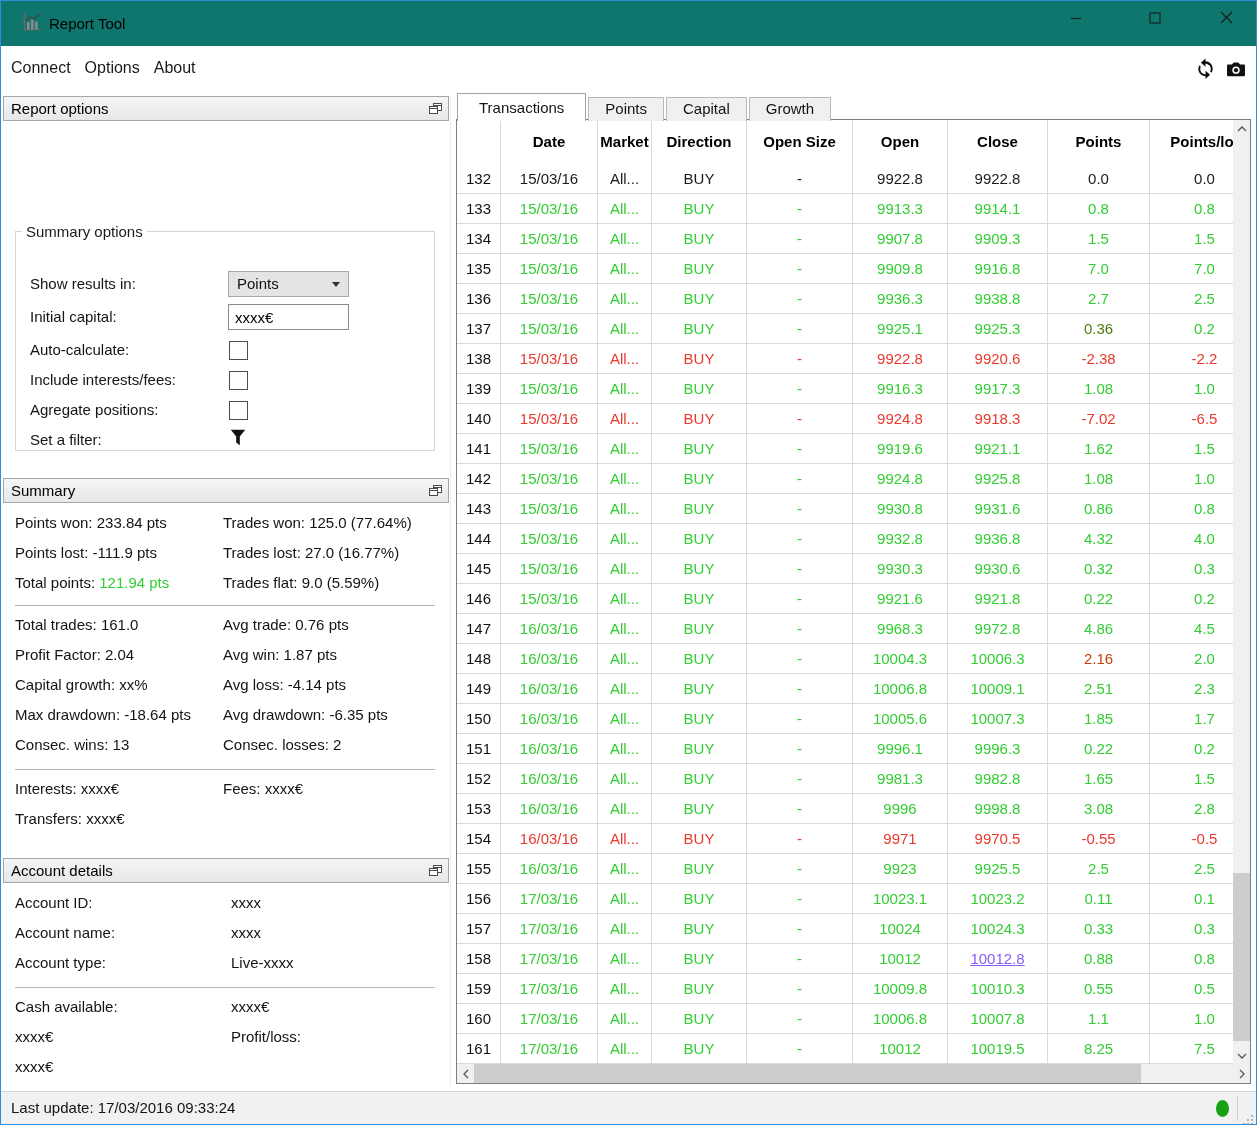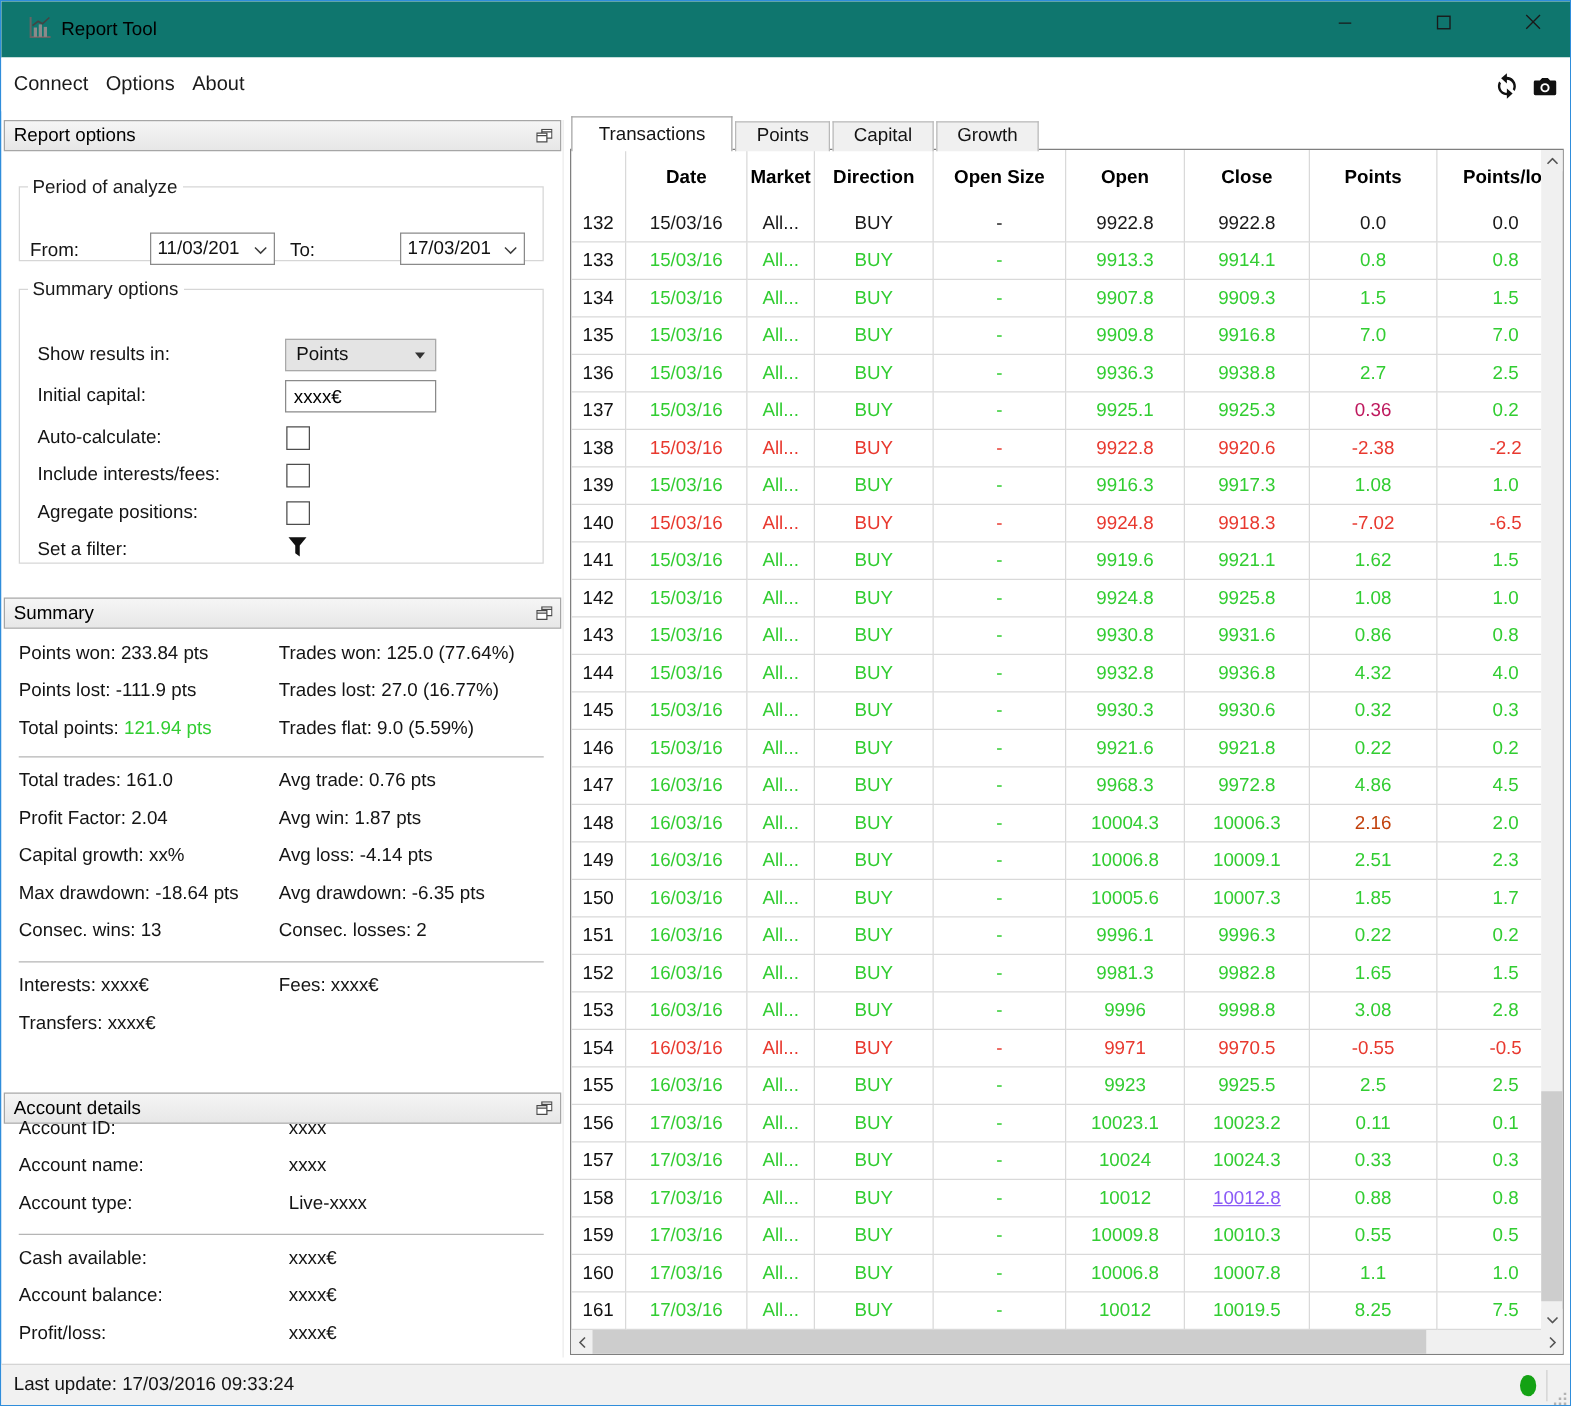--- a/index.html
+++ b/index.html
@@ -148,37 +148,20 @@
     <span class="float-btn">
       <svg width="13" height="12" viewBox="0 0 13 12">
         <rect x="4.5" y="0.5" width="8" height="7" fill="#fff" stroke="#4a4a4a"></rect>
         <path d="M4.5 2.5h8" stroke="#4a4a4a"></path>
         <rect x="0.5" y="3.5" width="8" height="7" fill="#fff" stroke="#4a4a4a"></rect>
         <path d="M0.5 5.5h8" stroke="#4a4a4a"></path>
       </svg>
     </span>
   </div>
 
-  <fieldset style="left:14px;top:140px;width:420px;height:68px;">
-    <legend>Period of analyze</legend>
-    <span class="lbl" style="left:8px;top:30px;">From:</span>
-    <div class="combo" style="left:104px;top:28px;">
-      <span>11/03/201</span>
-      <svg width="11" height="7" viewBox="0 0 11 7">
-          <path d="M1 1l4.5 4.5L10 1" stroke="#3c3c3c" stroke-width="1.2" fill="none"></path>
-        </svg>
-    </div>
-    <span class="lbl" style="left:216px;top:30px;">To:</span>
-    <div class="combo" style="left:304px;top:28px;">
-      <span>17/03/201</span>
-      <svg width="11" height="7" viewBox="0 0 11 7">
-          <path d="M1 1l4.5 4.5L10 1" stroke="#3c3c3c" stroke-width="1.2" fill="none"></path>
-        </svg>
-    </div>
-  </fieldset>
 
   <fieldset style="left:14px;top:222px;width:420px;height:228px;">
     <legend>Summary options</legend>
     <span class="lbl" style="left:14px;top:31px;">Show results in:</span>
     <div class="dd">
       <span>Points</span>
       <span class="tri"></span>
     </div>
     <span class="lbl" style="left:14px;top:64px;">Initial capital:</span>
     <input class="tb" value="xxxx€" style="">
@@ -230,21 +213,21 @@
         <div class="scell"><span>Consec. losses: 2</span></div>
       </div>
       <div class="sep s2"></div>
       <div class="sgrid">
         <div class="scell"><span>Interests: xxxx€</span></div>
         <div class="scell"><span>Fees: xxxx€</span></div>
         <div class="scell"><span>Transfers: xxxx€</span></div>
       </div>
     </div>
 
-  <div class="panel-hdr" style="top:857px;margin-top:16px;">
+  <div class="panel-hdr" style="top:857px;">
     <span>Account details</span>
     <span class="float-btn">
       <svg width="13" height="12" viewBox="0 0 13 12">
         <rect x="4.5" y="0.5" width="8" height="7" fill="#fff" stroke="#4a4a4a"></rect>
         <path d="M4.5 2.5h8" stroke="#4a4a4a"></path>
         <rect x="0.5" y="3.5" width="8" height="7" fill="#fff" stroke="#4a4a4a"></rect>
         <path d="M0.5 5.5h8" stroke="#4a4a4a"></path>
       </svg>
     </span>
   </div>
@@ -254,21 +237,20 @@
         <div class="scell">xxxx</div>
         <div class="scell">Account name:</div>
         <div class="scell">xxxx</div>
         <div class="scell">Account type:</div>
         <div class="scell">Live-xxxx</div>
       </div>
       <div class="sep s2"></div>
       <div class="agrid">
         <div class="scell">Cash available:</div>
         <div class="scell">xxxx€</div>
-        <div class="scell">Account balance:</div>
         <div class="scell">xxxx€</div>
         <div class="scell">Profit/loss:</div>
         <div class="scell">xxxx€</div>
       </div>
     </div>
 
   <div class="tabs" id="tabs">
       <div class="tab active">Transactions</div>
       <div class="tab">Points</div>
       <div class="tab">Capital</div>
@@ -346,21 +328,21 @@
           <div class="td c8" style="color: rgb(50, 205, 50);">2.5</div>
         </div>
         <div class="trow">
           <div class="td c0">137</div>
           <div class="td c1" style="color: rgb(50, 205, 50);">15/03/16</div>
           <div class="td c2" style="color: rgb(50, 205, 50);">All...</div>
           <div class="td c3" style="color: rgb(50, 205, 50);">BUY</div>
           <div class="td c4" style="color: rgb(50, 205, 50);">-</div>
           <div class="td c5" style="color: rgb(50, 205, 50);">9925.1</div>
           <div class="td c6" style="color: rgb(50, 205, 50);">9925.3</div>
-          <div class="td c7" style="color: #be185d;">0.36</div>
+          <div class="td c7" style="color: #4d7c0f;">0.36</div>
           <div class="td c8" style="color: rgb(50, 205, 50);">0.2</div>
         </div>
         <div class="trow">
           <div class="td c0">138</div>
           <div class="td c1" style="color: rgb(232, 57, 47);">15/03/16</div>
           <div class="td c2" style="color: rgb(232, 57, 47);">All...</div>
           <div class="td c3" style="color: rgb(232, 57, 47);">BUY</div>
           <div class="td c4" style="color: rgb(232, 57, 47);">-</div>
           <div class="td c5" style="color: rgb(232, 57, 47);">9922.8</div>
           <div class="td c6" style="color: rgb(232, 57, 47);">9920.6</div>

